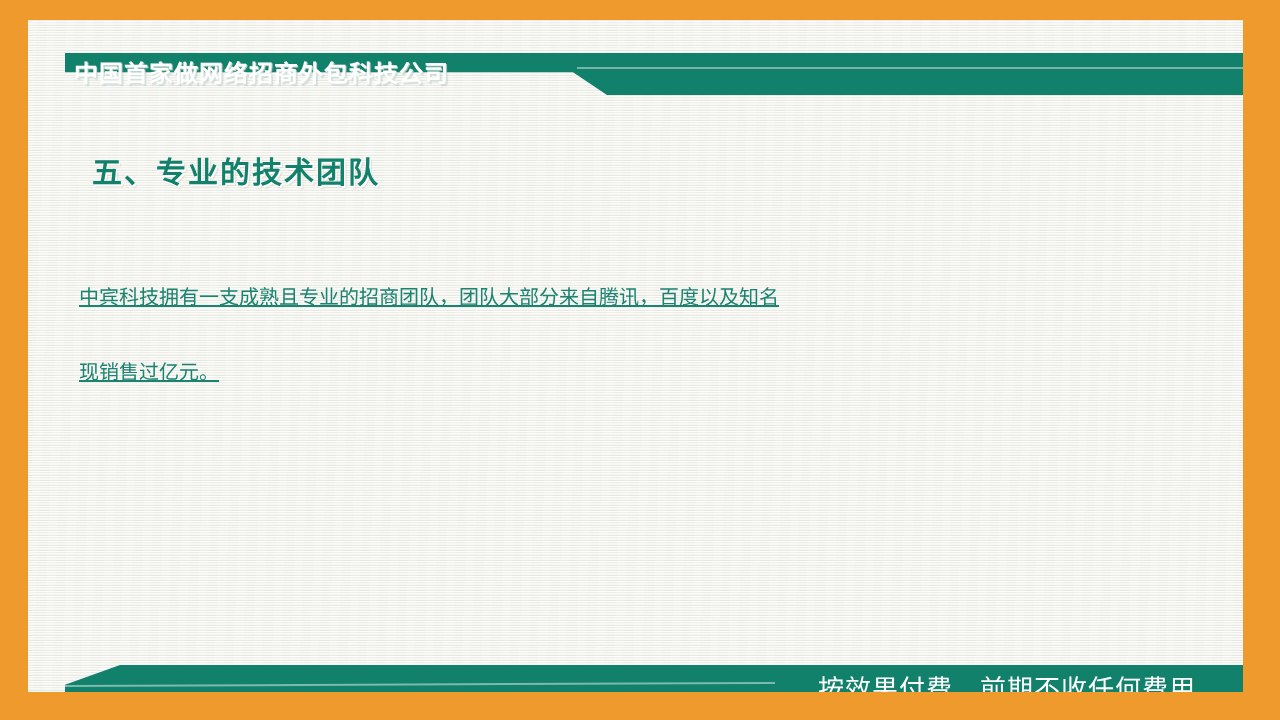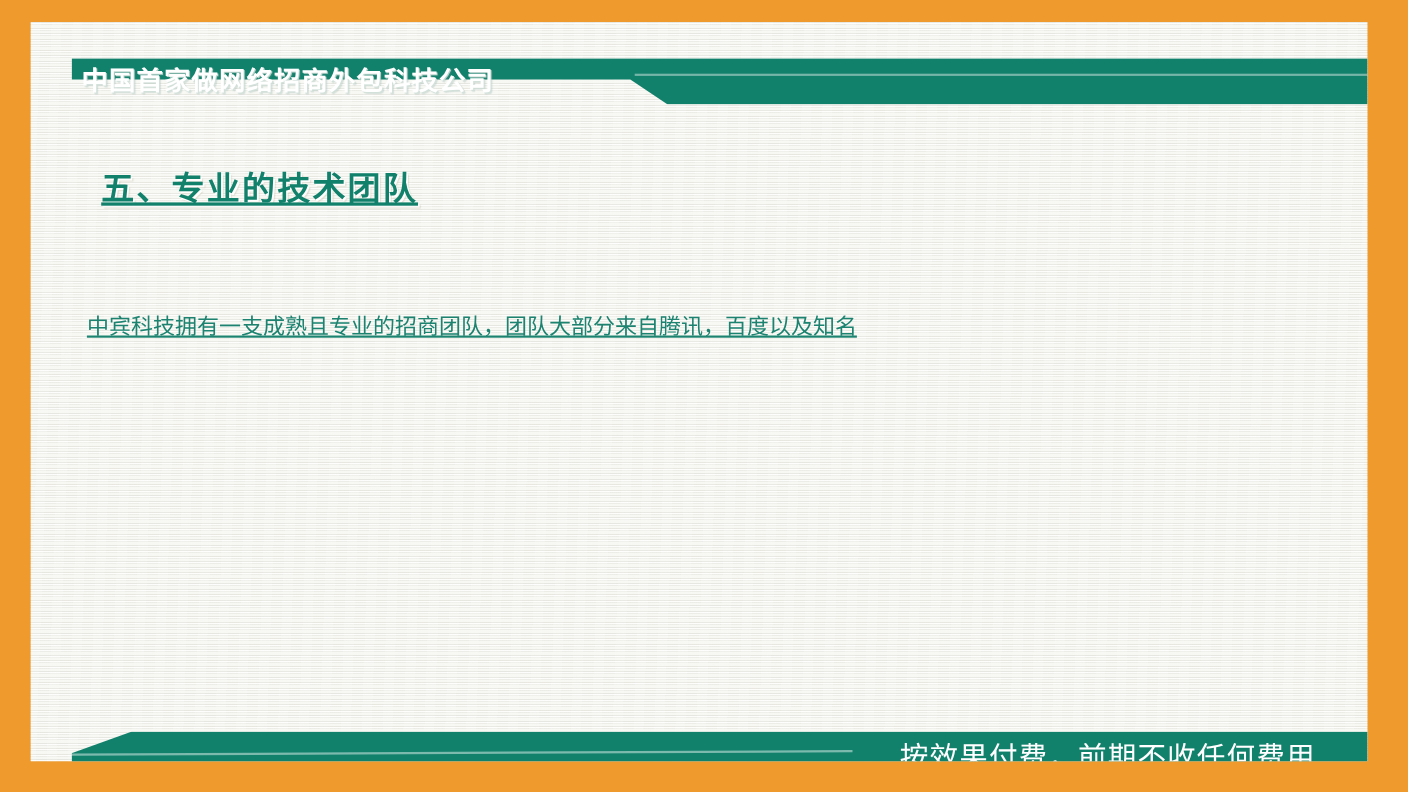--- a/index.html
+++ b/index.html
@@ -111,21 +111,20 @@
     color: #12816c;
     font-size: 30px;
     font-weight: bold;
     letter-spacing: 2px;
     line-height: 44px;
     white-space: nowrap;
     text-shadow:
        1.5px 1.5px 0 rgba(255,255,255,0.95),
        2.5px 2.5px 1px rgba(190,185,160,0.35);
     font-family: "DejaVu Sans", "Liberation Sans", sans-serif;
-    text-decoration: underline;
   }
 
   
   .body-text {
     position: absolute;
     left: 51px;
     top: 240px;
     width: 1130px;
     z-index: 5;
     color: #1b8370;
@@ -198,20 +197,21 @@
   <div class="canvas">
 
     <div class="header-band"></div>
     <div class="header-hairline"></div>
     <div class="header-title">中国首家做网络招商外包科技公司</div>
 
     <div class="section-title">五、专业的技术团队</div>
 
     <div class="body-text">
       <p>中宾科技拥有一支成熟且专业的招商团队，团队大部分来自腾讯，百度以及知名</p>
+      <p>现销售过亿元。</p>
     </div>
 
     <div class="footer-band"></div>
     <div class="footer-hairline"></div>
     <div class="footer-text">按效果付费，前期不收任何费用</div>
 
   </div>
 </div>
 
 </body></html>

